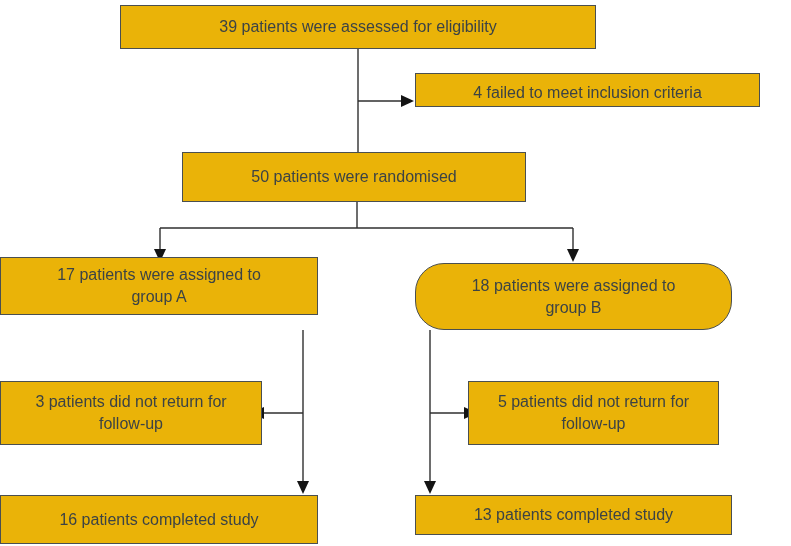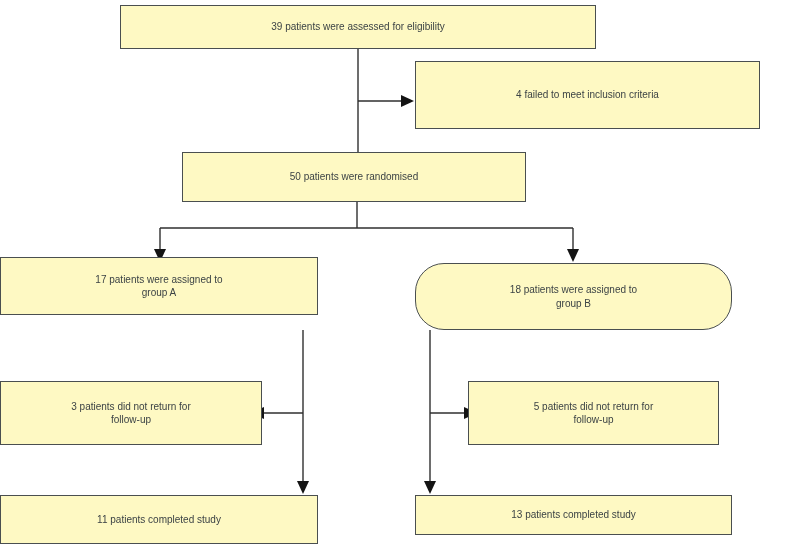--- a/index.html
+++ b/index.html
@@ -17,36 +17,36 @@
   }
   svg.connectors {
     position: absolute;
     left: 0;
     top: 0;
     z-index: 1;
   }
   .node {
     position: absolute;
     box-sizing: border-box;
-    background: #fef9c3;
+    background: #eab308;
     border: 1.5px solid #4a4f50;
     color: #3c4345;
-    font-size: 10px;
+    font-size: 16px;
     line-height: 1.35;
     display: flex;
     align-items: center;
     justify-content: center;
     text-align: center;
     white-space: pre-line;
     z-index: 2;
     padding: 2px 8px;
   }
   
   .n-eligibility { left: 120px; top: 5px;   width: 476px; height: 44px; }
-  .n-excluded    { left: 415px; top: 61px;  width: 345px; height: 68px; }
+  .n-excluded    { left: 415px; top: 73px;  width: 345px; height: 34px; align-items: flex-end; }
   .n-randomised  { left: 182px; top: 152px; width: 344px; height: 50px; }
   .n-group-a     { left: 0px;   top: 257px; width: 318px; height: 58px; }
   .n-group-b     { left: 415px; top: 263px; width: 317px; height: 67px; border-radius: 29px; }
   .n-lost-a      { left: 0px;   top: 381px; width: 262px; height: 64px; }
   .n-lost-b      { left: 468px; top: 381px; width: 251px; height: 64px; }
   .n-completed-a { left: 0px;   top: 495px; width: 318px; height: 49px; }
   .n-completed-b { left: 415px; top: 495px; width: 317px; height: 40px; }
 </style>
 </head>
 <body>
@@ -112,20 +112,20 @@
     <span>3 patients did not return for
 follow-up</span>
   </div>
 
   <div class="node n-lost-b">
     <span>5 patients did not return for
 follow-up</span>
   </div>
 
   <div class="node n-completed-a">
-    <span>11 patients completed study</span>
+    <span>16 patients completed study</span>
   </div>
 
   <div class="node n-completed-b">
     <span>13 patients completed study</span>
   </div>
 
 </div>
 
 </body></html>

